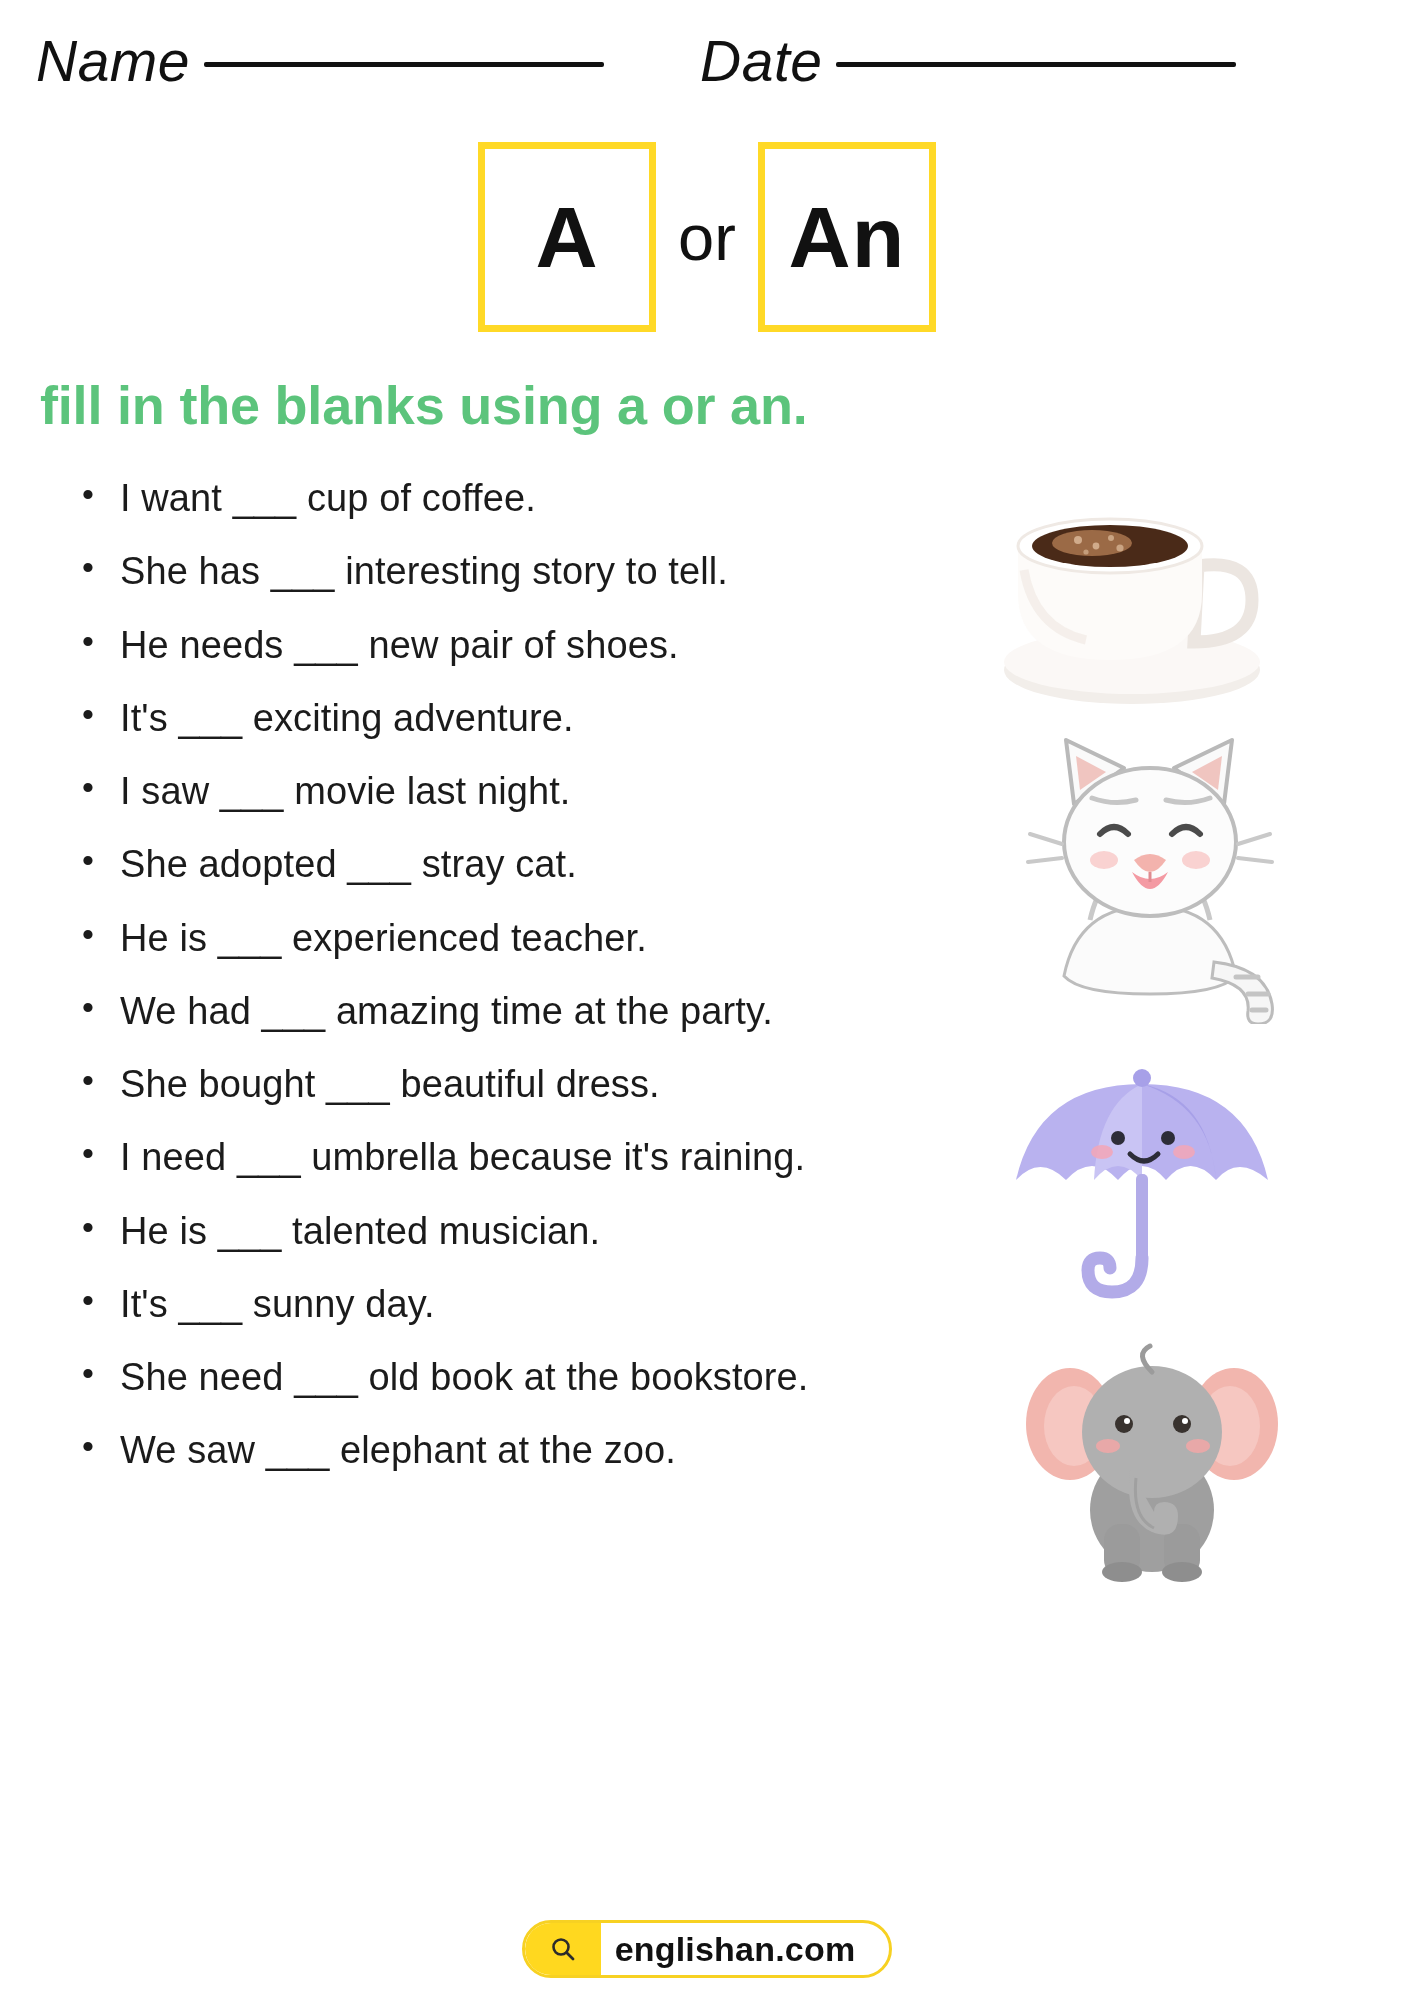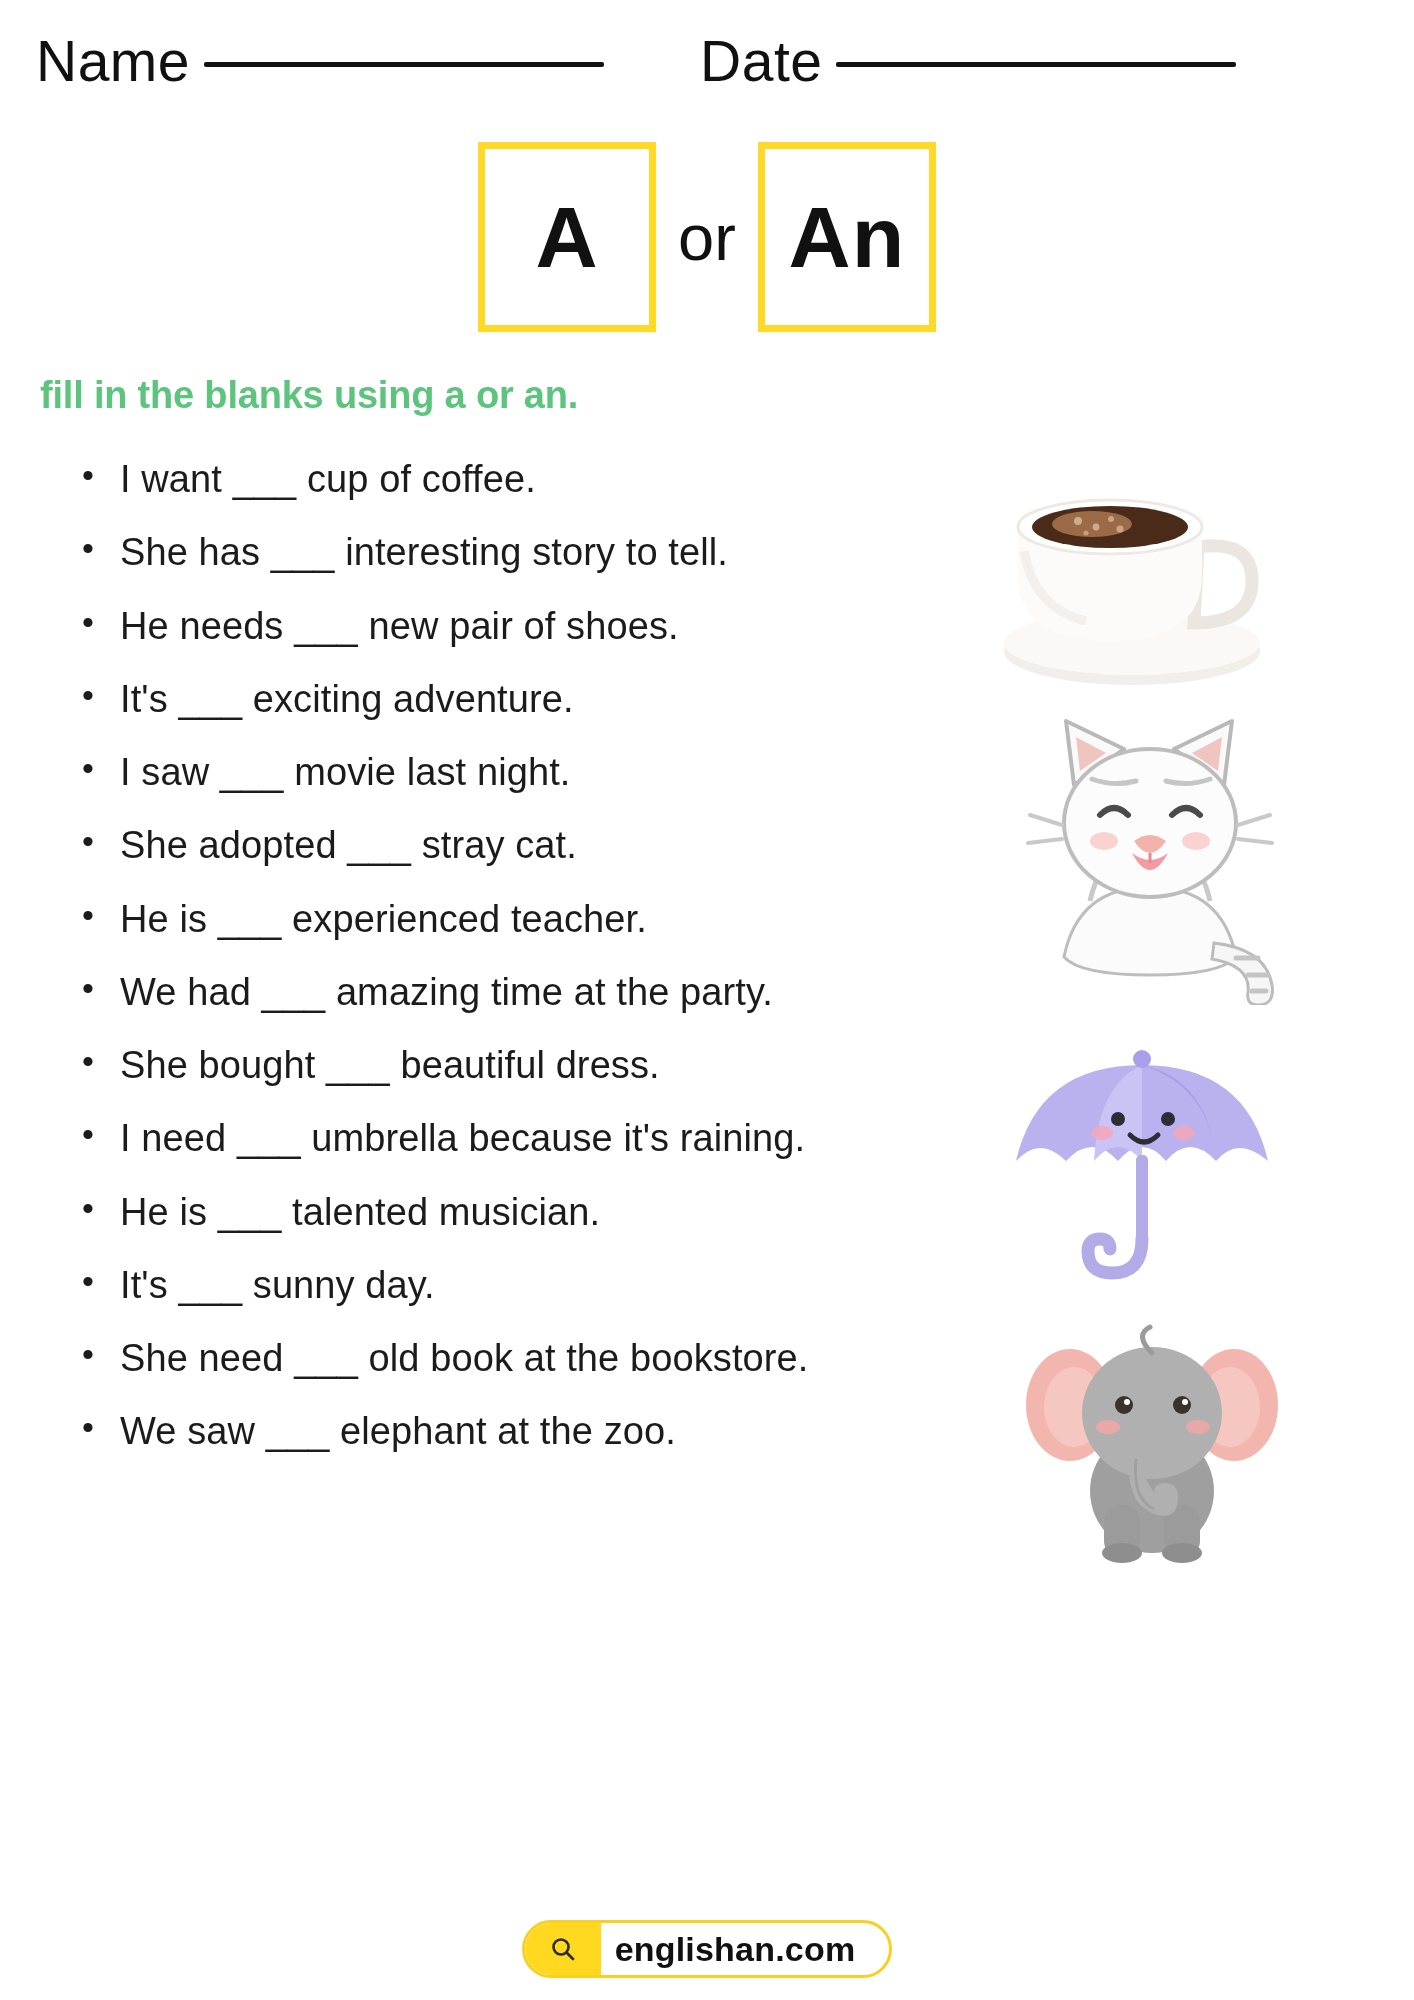--- a/index.html
+++ b/index.html
@@ -20,20 +20,21 @@
   
   .header {
     display: flex;
     align-items: baseline;
     padding: 28px 36px 0 36px;
     gap: 0;
   }
   .header-field {
     display: flex;
     align-items: baseline;
+    font-style: italic;
   }
   .header-label {
     font-size: 57px;
     font-weight: 400;
     letter-spacing: 0.5px;
     color: #111;
     white-space: nowrap;
   }
   .header-rule {
     height: 5px;
@@ -73,21 +74,21 @@
   .title-or {
     font-size: 65px;
     font-weight: 400;
     color: #111;
     padding: 0 4px;
   }
 
   
   .instruction {
     margin: 42px 0 0 40px;
-    font-size: 38px;
+    font-size: 54px;
     font-weight: 700;
     color: #5cc47c;
     letter-spacing: -0.2px;
   }
 
   
   .body-area {
     display: flex;
     margin-top: 26px;
   }

